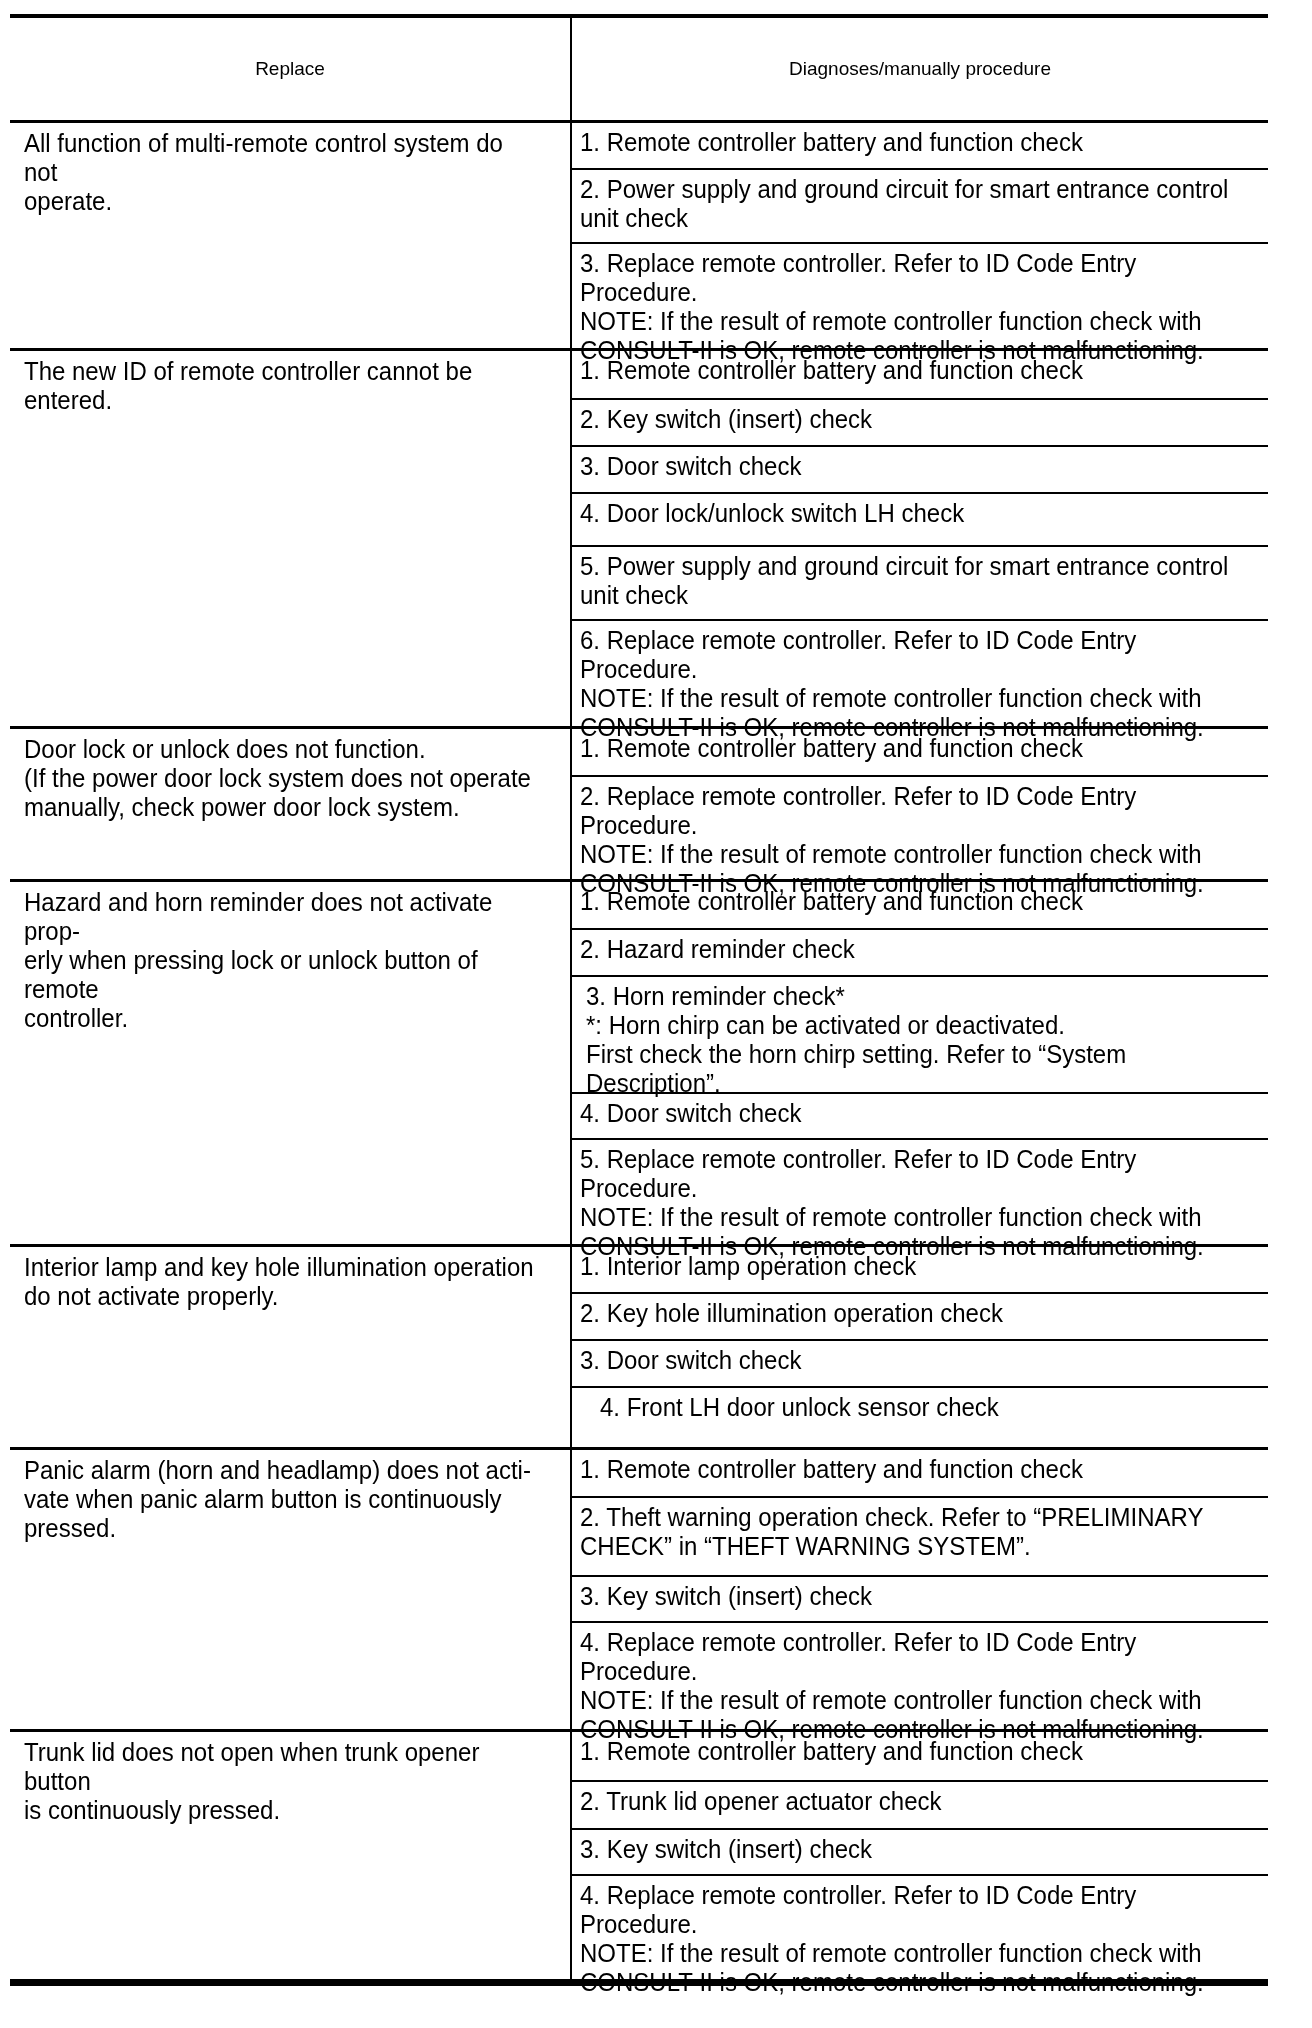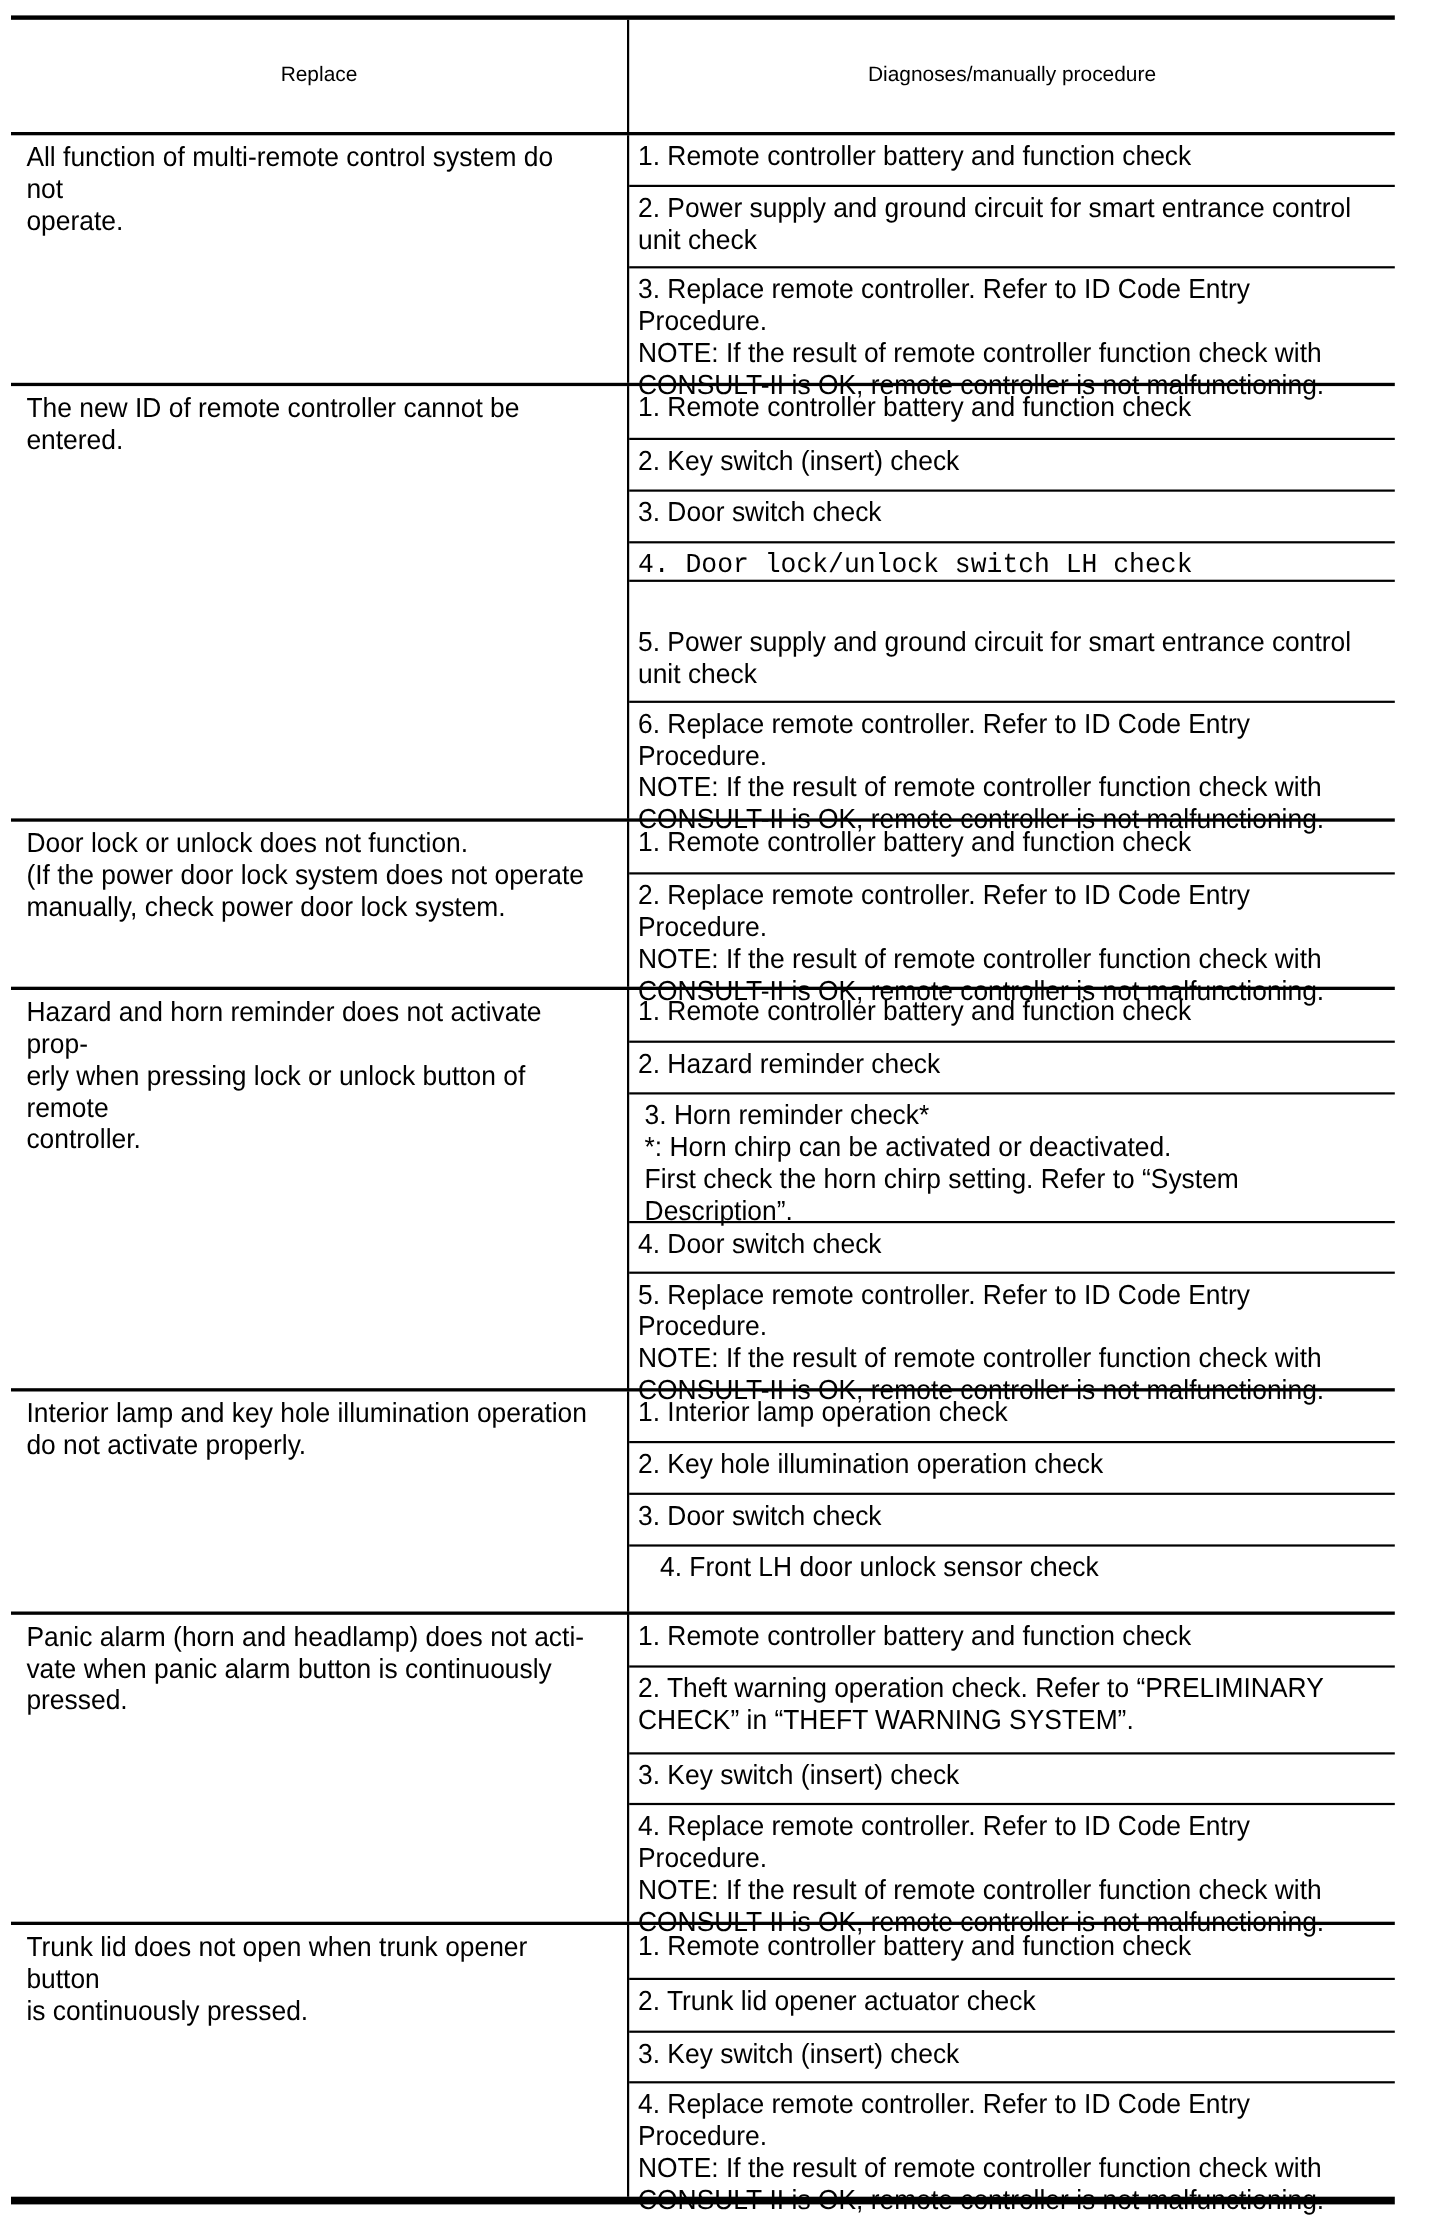--- a/index.html
+++ b/index.html
@@ -69,24 +69,24 @@
           <td class="proc">
             <div class="step" style="height: 49px;">
               <div class="txt">1. Remote controller battery and function check</div>
             </div>
             <div class="step" style="height: 47px;">
               <div class="txt">2. Key switch (insert) check</div>
             </div>
             <div class="step" style="height: 47px;">
               <div class="txt">3. Door switch check</div>
             </div>
-            <div class="step" style="height: 35px; font-family: Liberation Mono, monospace;">
+            <div class="step" style="height: 53px;">
               <div class="txt">4. Door lock/unlock switch LH check</div>
             </div>
-            <div class="step" style="height: 74px; margin-top: 36px;">
+            <div class="step" style="height: 74px;">
               <div class="txt">5. Power supply and ground circuit for smart entrance control
 unit check</div>
             </div>
             <div class="step" style="height: 105px;">
               <div class="txt">6. Replace remote controller. Refer to ID Code Entry Procedure.
 NOTE: If the result of remote controller function check with
 CONSULT-II is OK, remote controller is not malfunctioning.</div>
             </div>
           </td>
         </tr>

